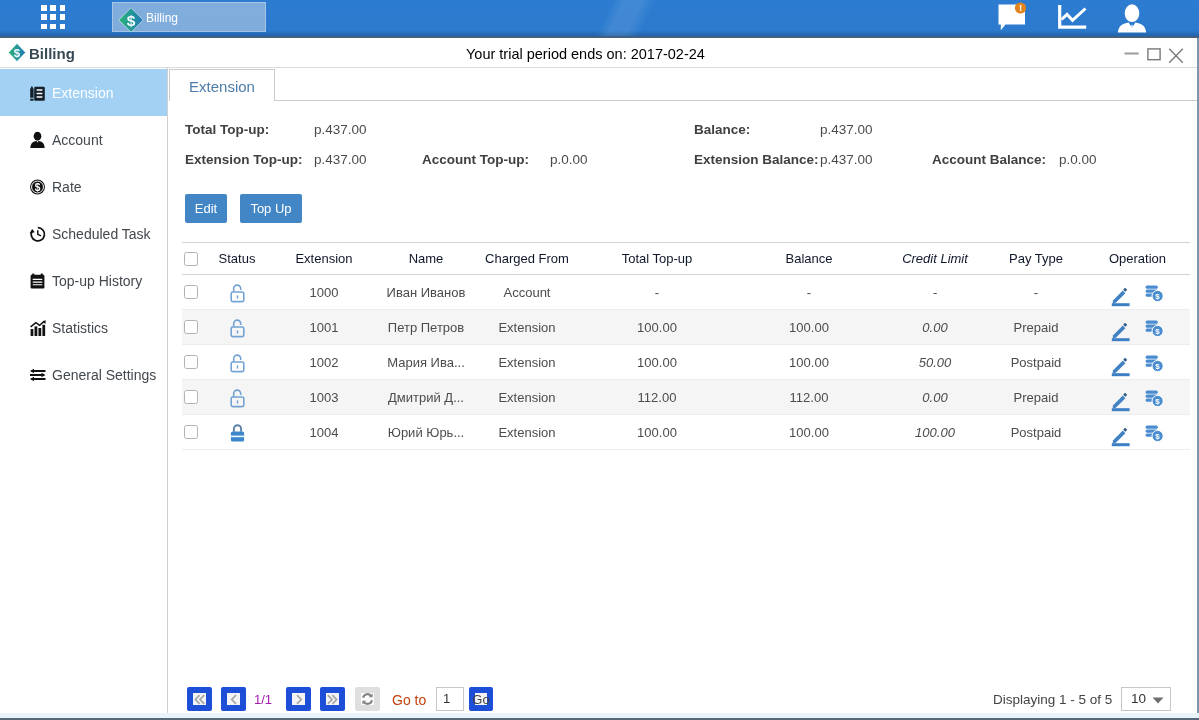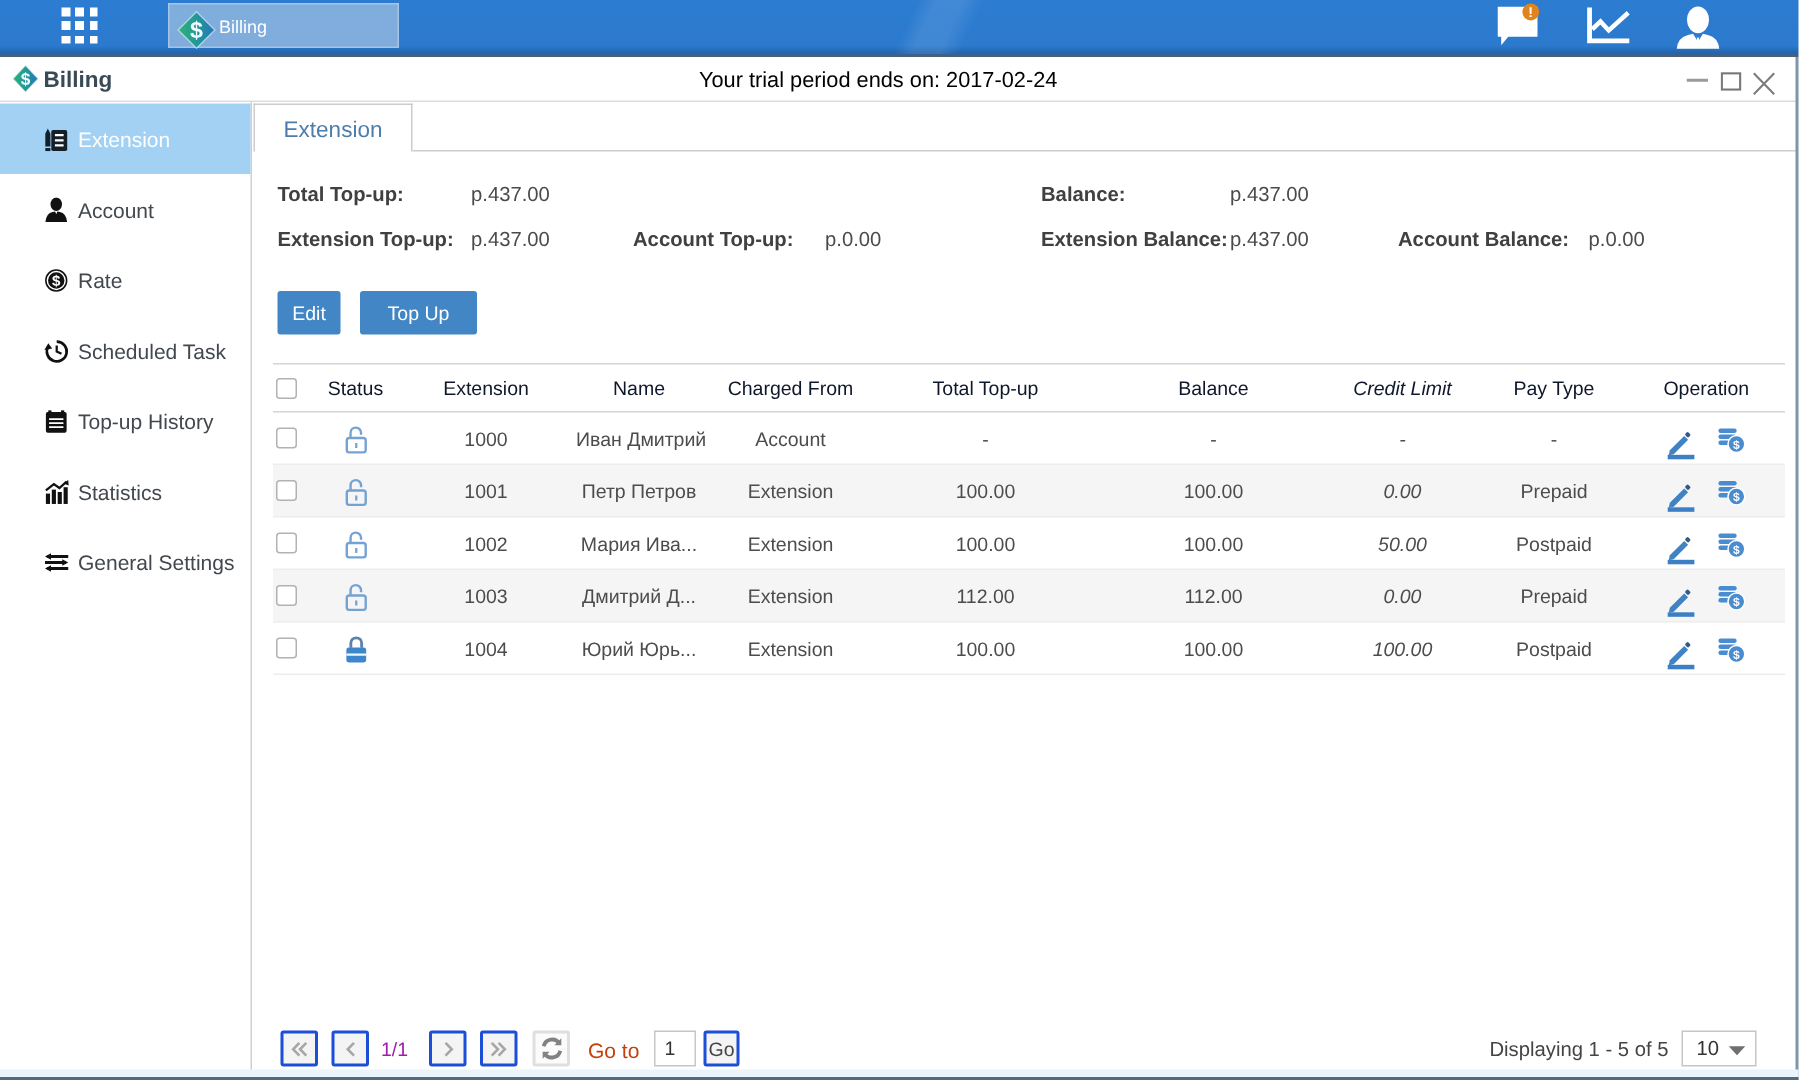--- a/index.html
+++ b/index.html
@@ -43,21 +43,21 @@
 .trow > div { flex:none; text-align:center; font-size:13px; color:#4c4c4c; white-space:nowrap; }
 .c1{width:28px;} .c2{width:54px;} .c3{width:120px;} .c4{width:84px;} .c5{width:118px;}
 .c6{width:142px;} .c7{width:162px;} .c8{width:90px;font-style:italic;} .c9{width:112px;} .c10{width:98px;}
 #thead { height:33px; border-top:1px solid #d4d4d4; border-bottom:1px solid #d4d4d4; }
 #thead > div { color:#0f172a; }
 .drow { height:35px; border-bottom:1px solid #ededed; }
 .drow.alt { background:#f5f5f5; }
 .cbx { width:14px; height:14px; border:1px solid #b2b2b2; border-radius:2.5px; background:#fff; margin-left:2px; }
 .opico { display:inline-block; vertical-align:middle; }
 
-.pgbtn { position:absolute; top:687px; width:25px; height:24px; background:#f4f4f4; border:2px solid #1d4ed8; border-radius:2px; color:#555; display:flex; align-items:center; justify-content:center; font-size:13px; }
+.pgbtn { position:absolute; top:687px; width:25px; height:24px; background:#f4f4f4; border:6px solid #1d4ed8; border-radius:2px; color:#555; display:flex; align-items:center; justify-content:center; font-size:13px; }
 #pgtext { position:absolute; top:692px; font-size:13px; color:#a21caf; }
 
 #rframe { position:absolute; right:0; top:38px; width:2px; height:682px; background:#7e96a9; }
 #bframe { position:absolute; left:0; top:713px; width:1199px; height:7px; background:#e9f4fb; border-bottom:2.5px solid #57687a; }
 </style>
 </head>
 <body>
 
 <div id="topbar">
     <div class="streak"></div>
@@ -203,21 +203,21 @@
 <div class="sval" style="left:820px;top:122px">p.437.00</div>
 <div class="slabel" style="left:185px;top:152px">Extension Top-up:</div>
 <div class="sval" style="left:314px;top:152px">p.437.00</div>
 <div class="slabel" style="left:422px;top:152px">Account Top-up:</div>
 <div class="sval" style="left:550px;top:152px">p.0.00</div>
 <div class="slabel" style="left:694px;top:152px">Extension Balance:</div>
 <div class="sval" style="left:820px;top:152px">p.437.00</div>
 <div class="slabel" style="left:932px;top:152px">Account Balance:</div>
 <div class="sval" style="left:1059px;top:152px">p.0.00</div>
 <div class="btn" style="left:185px;width:42px">Edit</div>
-<div class="btn" style="left:240px;width:78px">Top Up</div>
+<div class="btn" style="left:240px;width:62px">Top Up</div>
 
 <div id="tbl">
   <div class="trow" id="thead">
     <div class="c1">
         <div class="cbx"></div>
       </div>
     <div class="c2">Status</div>
       <div class="c3">Extension</div>
       <div class="c4">Name</div>
     <div class="c5">Charged From</div>
@@ -230,21 +230,21 @@
   <div class="trow drow">
       <div class="c1">
         <div class="cbx"></div>
       </div>
       <div class="c2"><svg width="19" height="20" viewBox="0 0 19 20" style="position:relative;top:2px">
           <path d="M5.7 9 v-3.4 a3.5 3.5 0 0 1 7 0 v1.3" fill="none" stroke="#74a3d3" stroke-width="1.6"></path>
           <rect x="3.2" y="9" width="12.6" height="9.6" rx="1.6" fill="none" stroke="#74a3d3" stroke-width="1.6"></rect>
           <path d="M9.5 12.4 v3.2" stroke="#74a3d3" stroke-width="1.5"></path>
         </svg></div>
       <div class="c3">1000</div>
-      <div class="c4">Иван Дмитрий</div>
+      <div class="c4">Иван Иванов</div>
       <div class="c5">Account</div>
       <div class="c6">-</div>
       <div class="c7">-</div>
       <div class="c8">-</div>
       <div class="c9">-</div>
       <div class="c10" style="padding-right:7px"><span style="margin-right:14px"><svg class="opico" width="20" height="22" viewBox="0 0 20 22" style="position:relative;top:3.5px">
             <path d="M2.2 15.2 l9.6 -9.6 l2.6 2.6 l-9.6 9.6 l-3.3 0.7 z" fill="#4182c2"></path>
             <rect x="12.6" y="3.4" width="3.2" height="2.8" rx="0.9" transform="rotate(45 14.2 4.8)" fill="#2f5a89"></rect>
             <rect x="0.8" y="18.2" width="17.8" height="3" fill="#3d7fc4"></rect>
           </svg></span><svg class="opico" width="19" height="20" viewBox="0 0 19 20" style="position:relative;top:2px">

